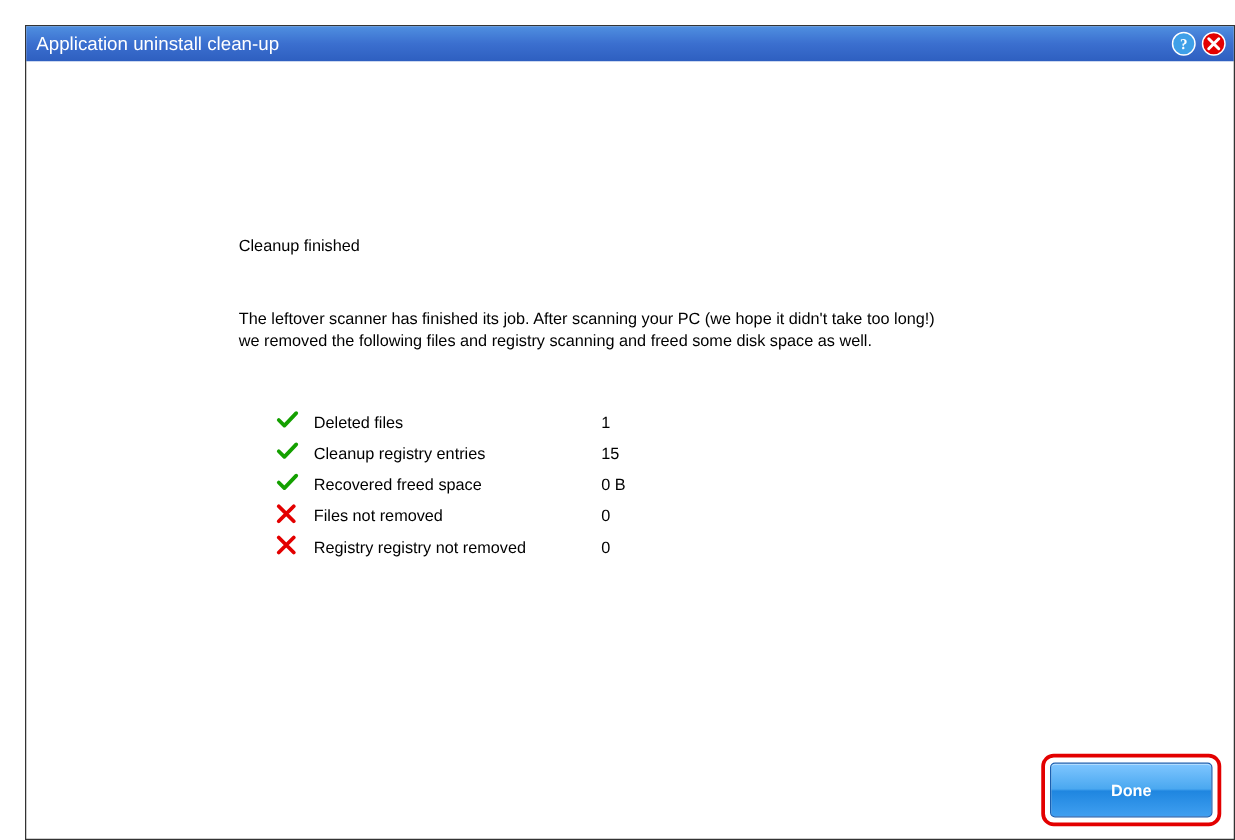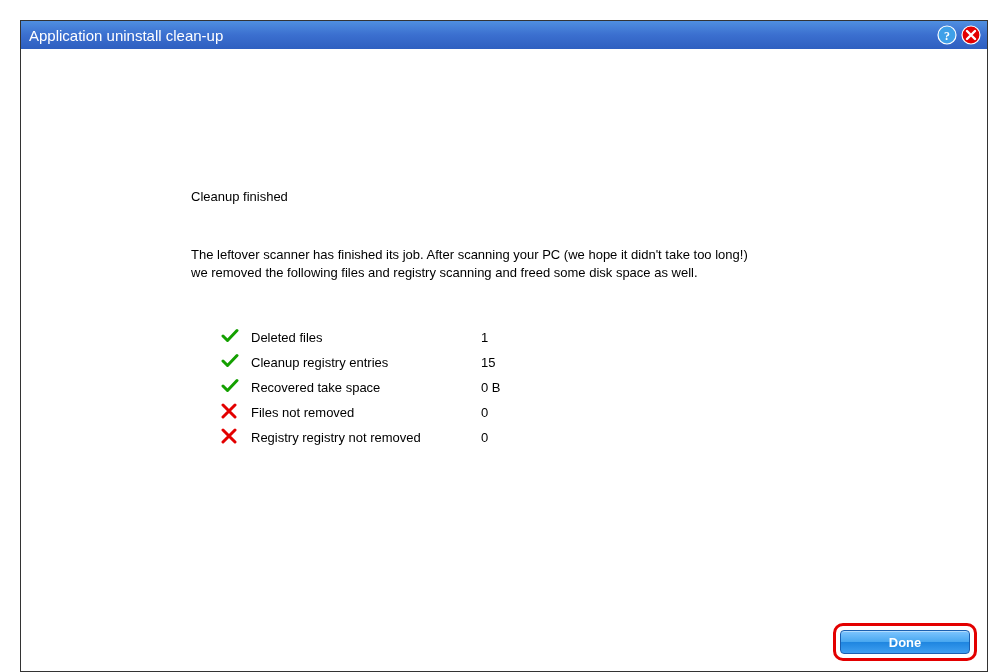--- a/index.html
+++ b/index.html
@@ -11,21 +11,21 @@
   .content{position:relative;padding:140px 0 0 170px;box-sizing:border-box;height:calc(100% - 28px)}
   .heading{font-weight:normal;font-size:13px;margin-bottom:42px}
   .description{font-size:13px;line-height:18px;margin-bottom:40px;max-width:660px}
   .stats{display:table;border-collapse:separate;border-spacing:0 6px}
   .stat-row{display:table-row}
   .stat-icon{display:table-cell;width:30px;vertical-align:middle;padding-left:30px}
   .stat-label{display:table-cell;font-weight:normal;font-size:13px;padding-right:20px;min-width:210px;vertical-align:middle}
   .stat-value{display:table-cell;font-size:13px;vertical-align:middle}
   .done-wrap{position:absolute;right:10px;bottom:10px}
   .done-highlight{border:3px solid #e30000;border-radius:10px;padding:4px}
-  .done-btn{width:130px;height:24px;border:1px solid #1b5fb0;border-radius:4px;background:linear-gradient(to bottom,#7fc6ff 0%,#4aa8f0 48%,#1f86e0 52%,#3f9ff0 100%);color:#fff;font-weight:bold;font-size:13px;cursor:pointer;box-shadow:inset 0 1px 0 rgba(255,255,255,.4)}
+  .done-btn{width:130px;height:44px;border:1px solid #1b5fb0;border-radius:4px;background:linear-gradient(to bottom,#7fc6ff 0%,#4aa8f0 48%,#1f86e0 52%,#3f9ff0 100%);color:#fff;font-weight:bold;font-size:13px;cursor:pointer;box-shadow:inset 0 1px 0 rgba(255,255,255,.4)}
 </style>
 </head>
 <body>
 
 <div class="window">
   <div class="titlebar">
     <span class="titlebar-text">Application uninstall clean-up</span>
     <span class="titlebar-btn help-btn">
       <svg width="20" height="20" viewBox="0 0 20 20">
           <circle cx="10" cy="10" r="9" fill="#3fa0e8" stroke="#fff" stroke-width="1.2"></circle>
@@ -68,21 +68,21 @@
         <span class="stat-label">Cleanup registry entries</span>
         <span class="stat-value">15</span>
       </div>
 
       <div class="stat-row">
         <span class="stat-icon">
           <svg width="18" height="16" viewBox="0 0 18 16">
               <path d="M2 8 L6.5 12.5 L16 2.5" stroke="#14a000" stroke-width="3" fill="none" stroke-linecap="round" stroke-linejoin="round"></path>
             </svg>
         </span>
-        <span class="stat-label">Recovered take space</span>
+        <span class="stat-label">Recovered freed space</span>
         <span class="stat-value">0 B</span>
       </div>
 
       <div class="stat-row">
         <span class="stat-icon">
           <svg width="16" height="16" viewBox="0 0 16 16">
               <path d="M2 2 L14 14 M14 2 L2 14" stroke="#e30000" stroke-width="3" stroke-linecap="round"></path>
             </svg>
         </span>
         <span class="stat-label">Files not removed</span>

